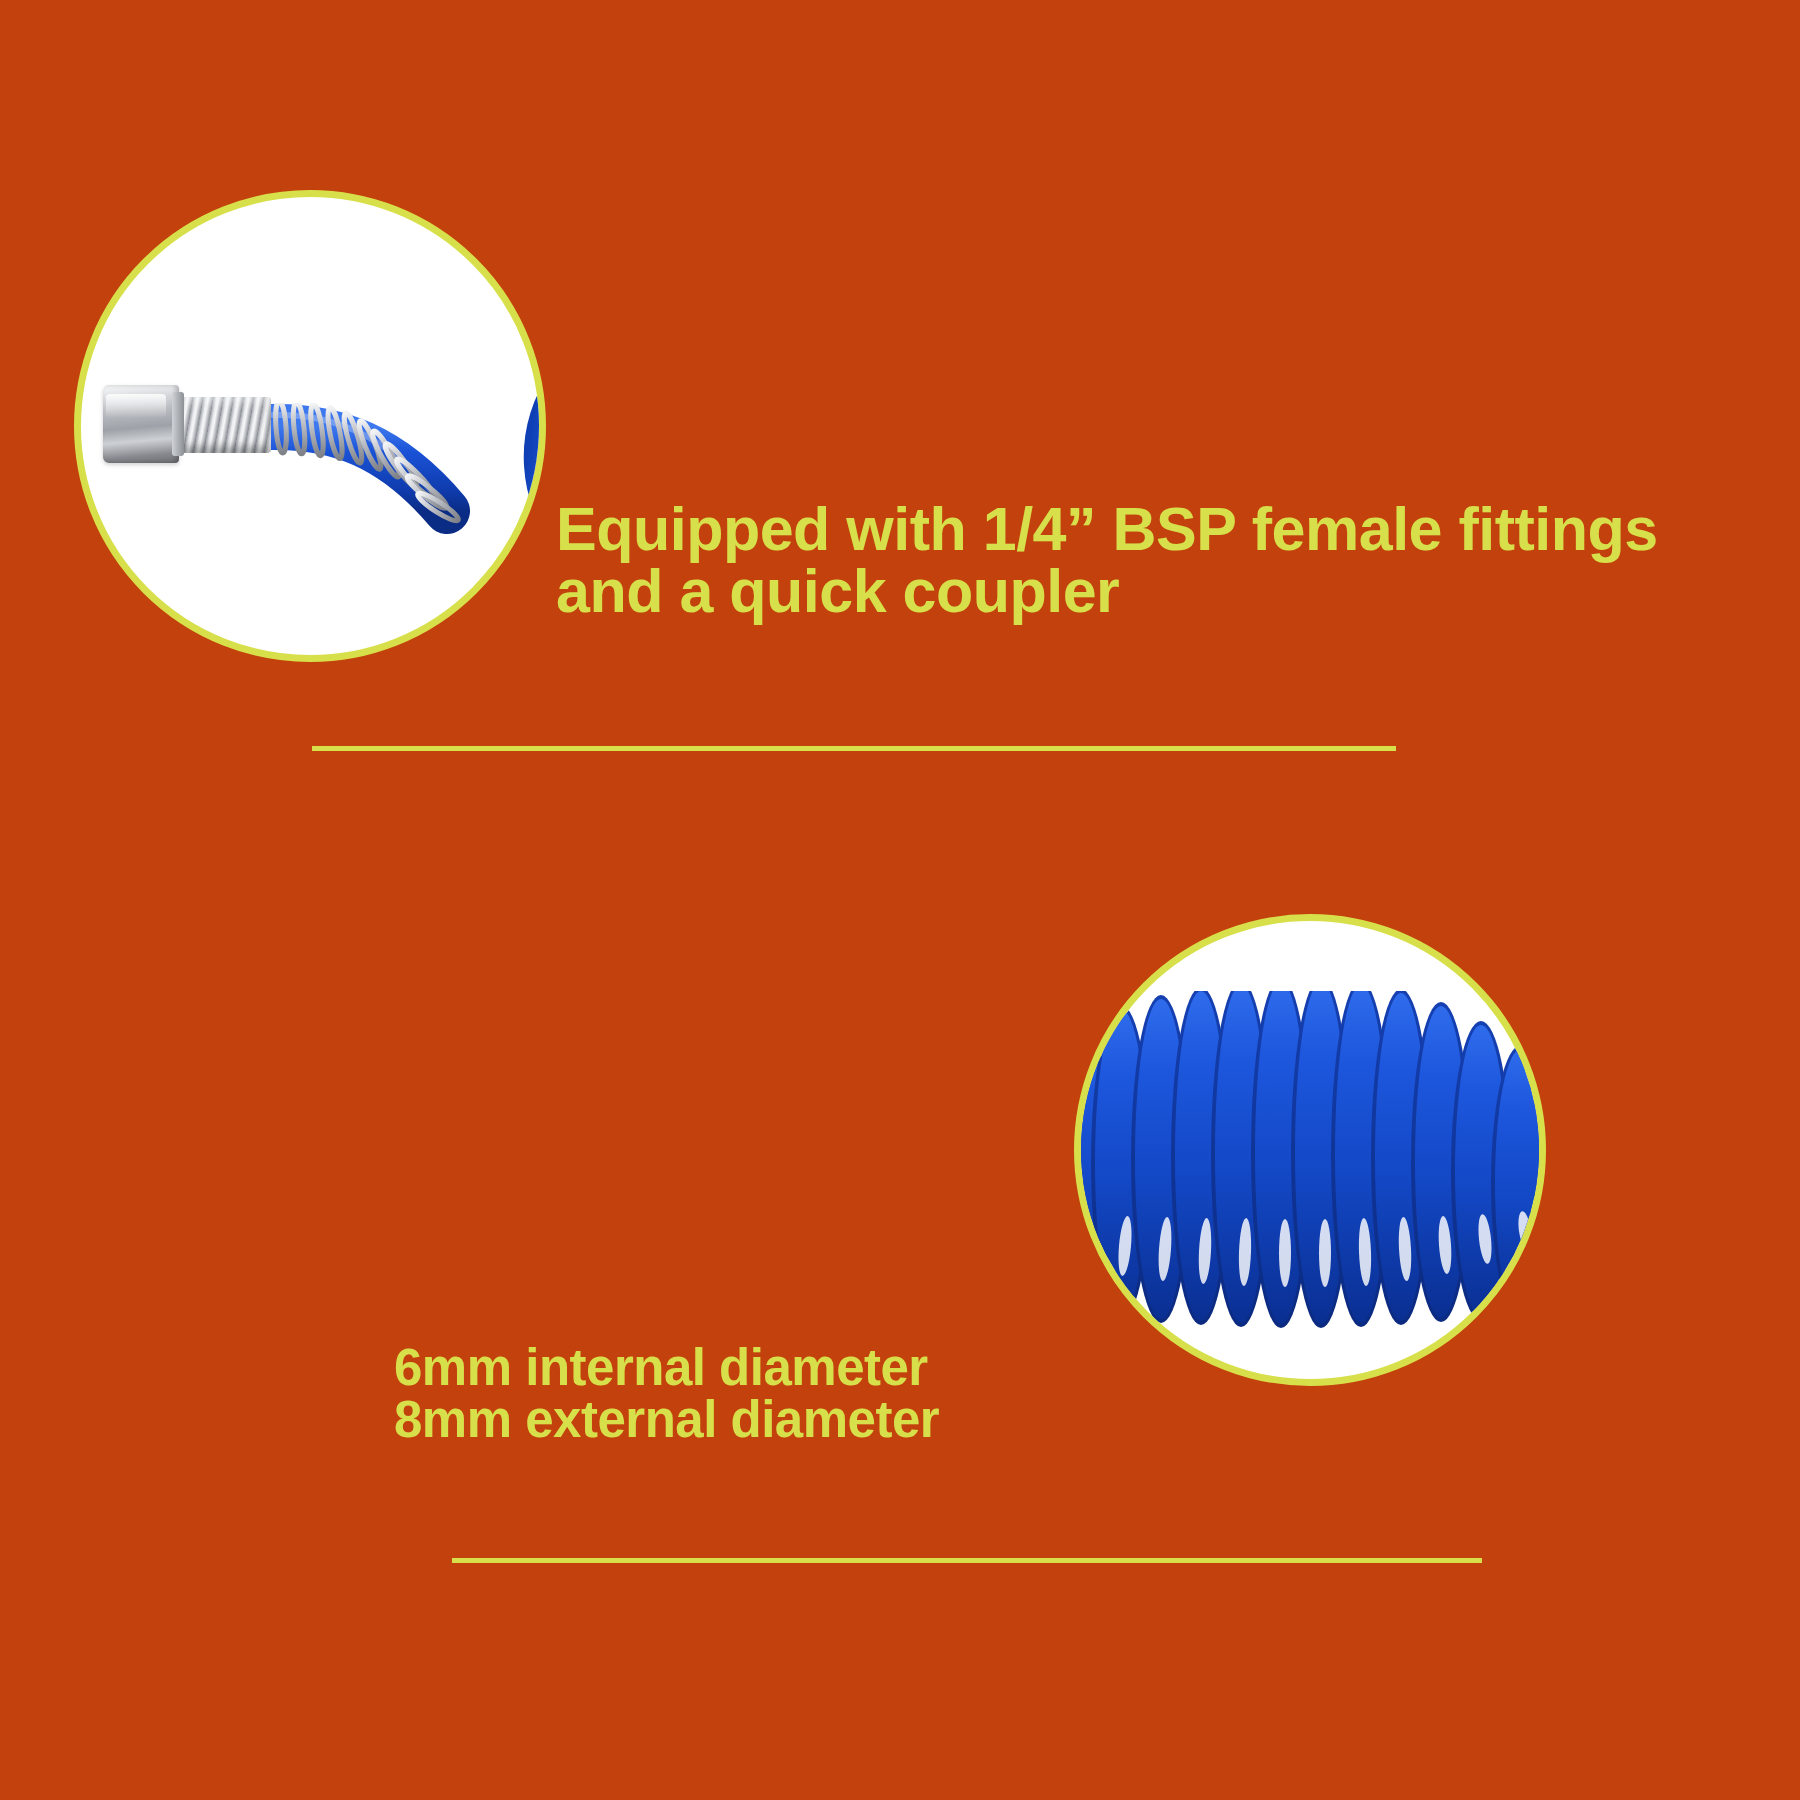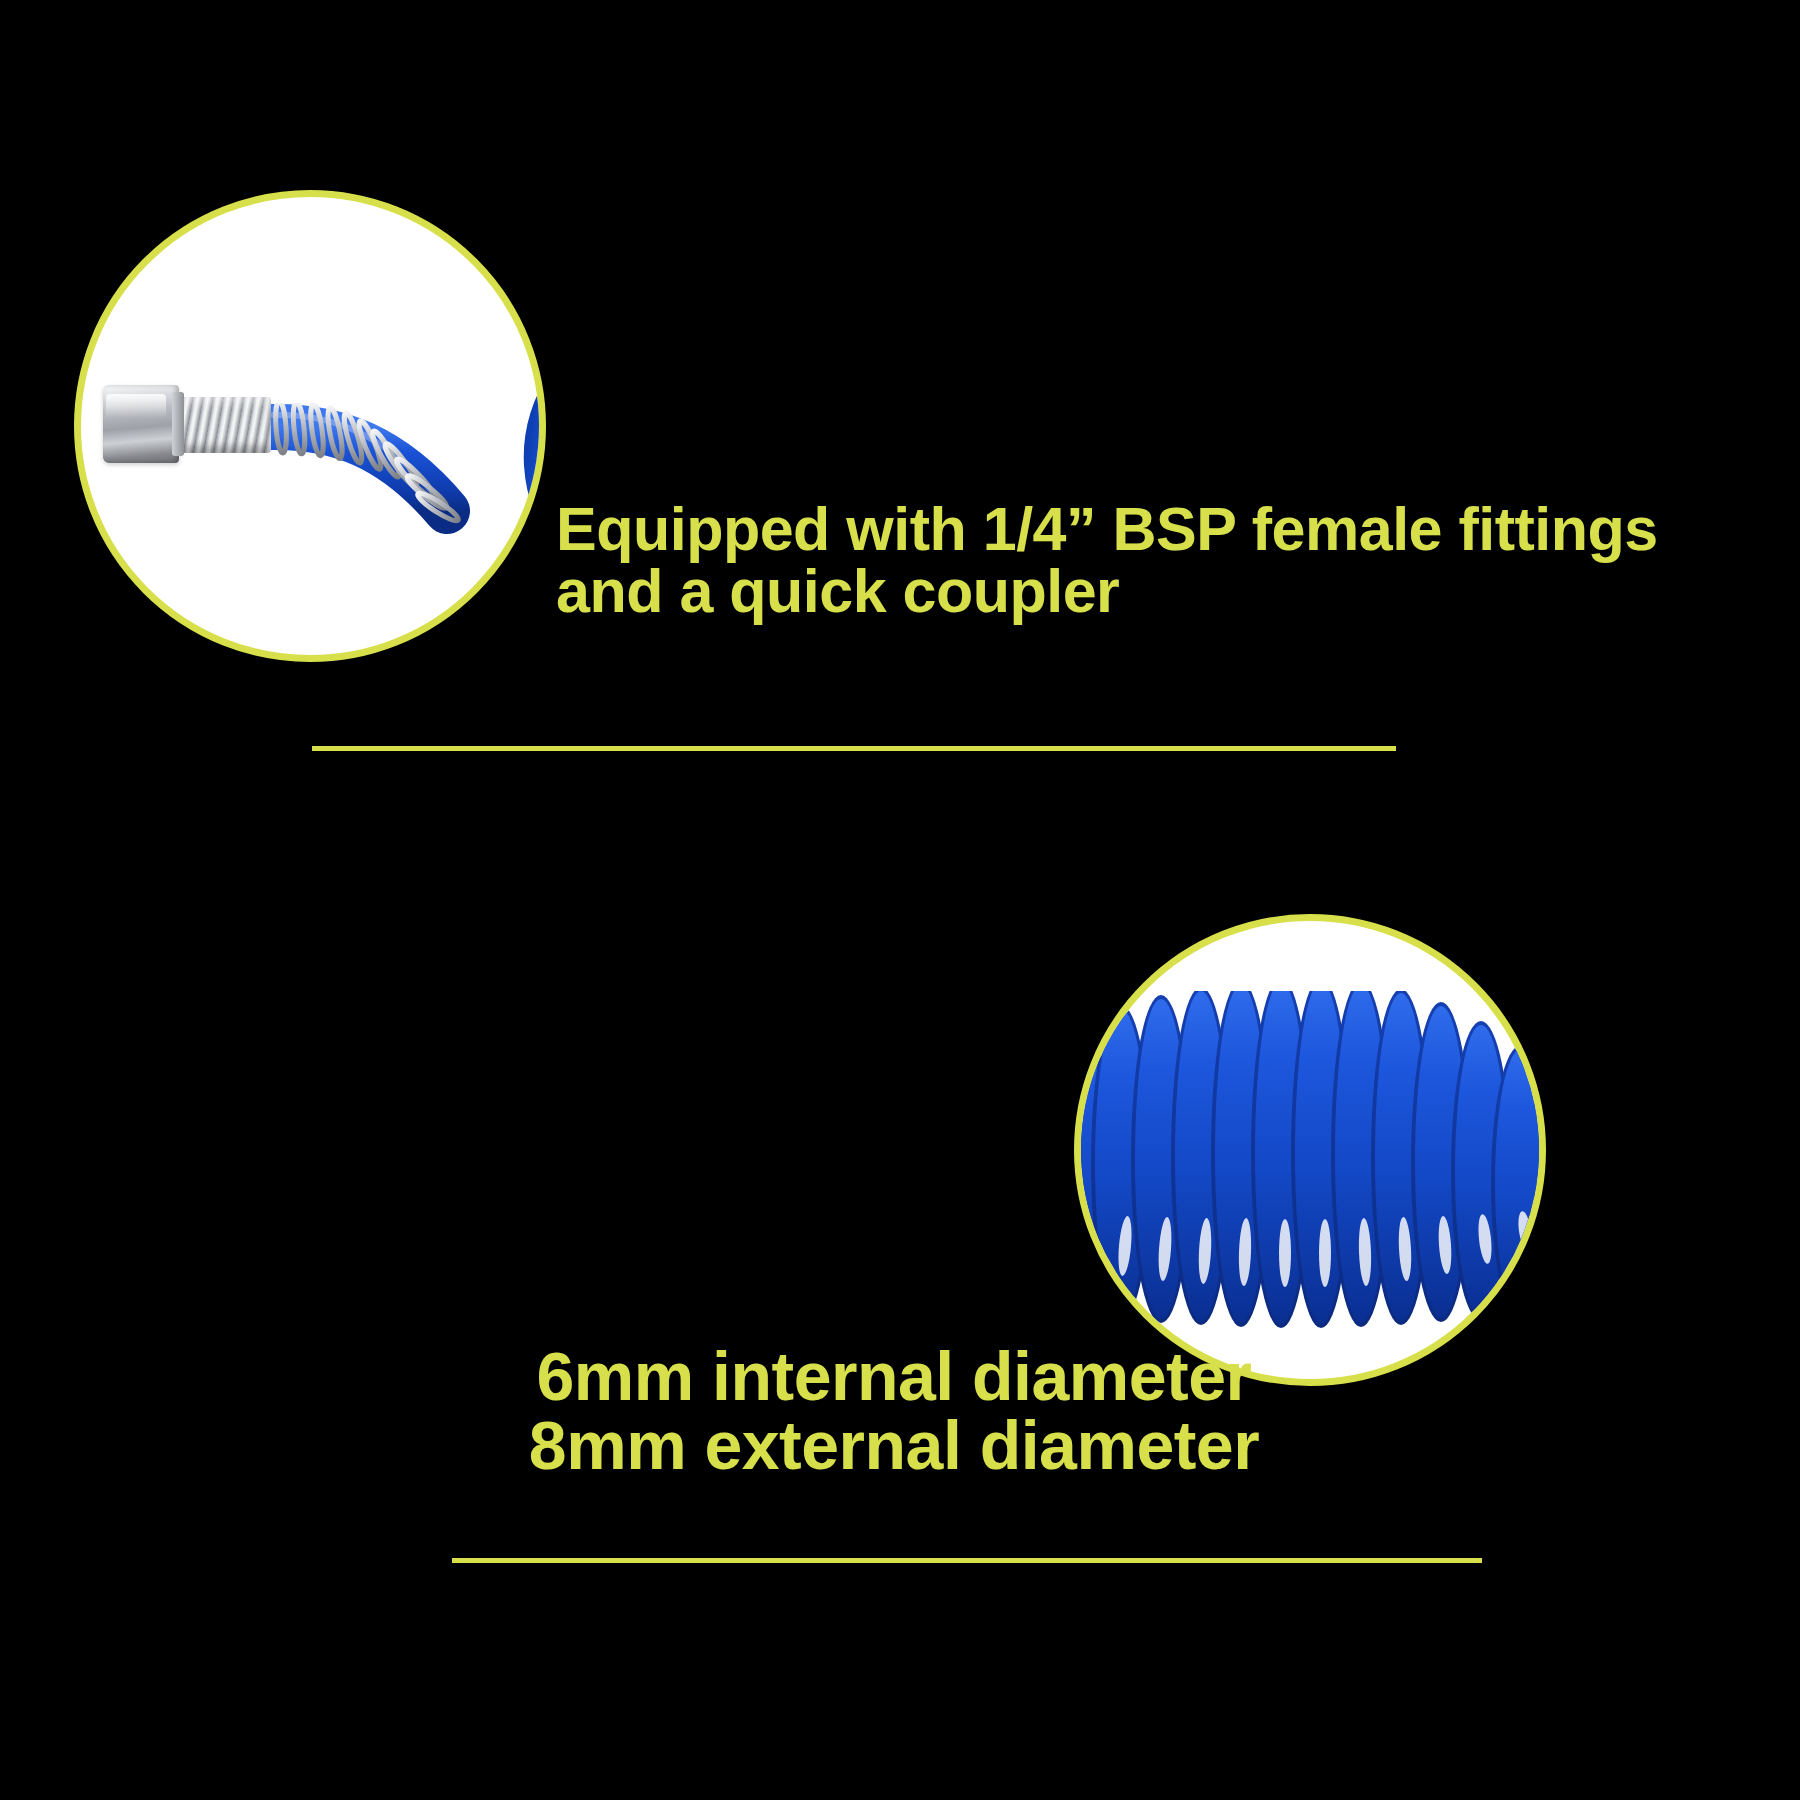--- a/index.html
+++ b/index.html
@@ -4,21 +4,21 @@
 <style>
   html, body {
     margin: 0;
     padding: 0;
     background: #02061f;
   }
   #page {
     position: relative;
     width: 1800px;
     height: 1800px;
-    background: #000000;
+    background: #c2410c;
     overflow: hidden;
     font-family: "Liberation Sans", sans-serif;
   }
 
   
   .callout {
     position: absolute;
     border-radius: 50%;
     background: #ffffff;
     border: 7px solid #d7e04a;
@@ -123,22 +123,21 @@
   #feature-1-text {
     left: 556px;
     top: 498px;
     width: 1230px;
     font-size: 61px;
   }
   #feature-2-text {
     left: 394px;
     top: 1342px;
     width: 1000px;
-    font-size: 68px;
-    text-align: center;
+    font-size: 51px;
   }
   .rule {
     position: absolute;
     height: 5px;
     background: #d7e04a;
   }
   #rule-1 { left: 312px; top: 746px; width: 1084px; }
   #rule-2 { left: 452px; top: 1558px; width: 1030px; }
 </style>
 </head>

